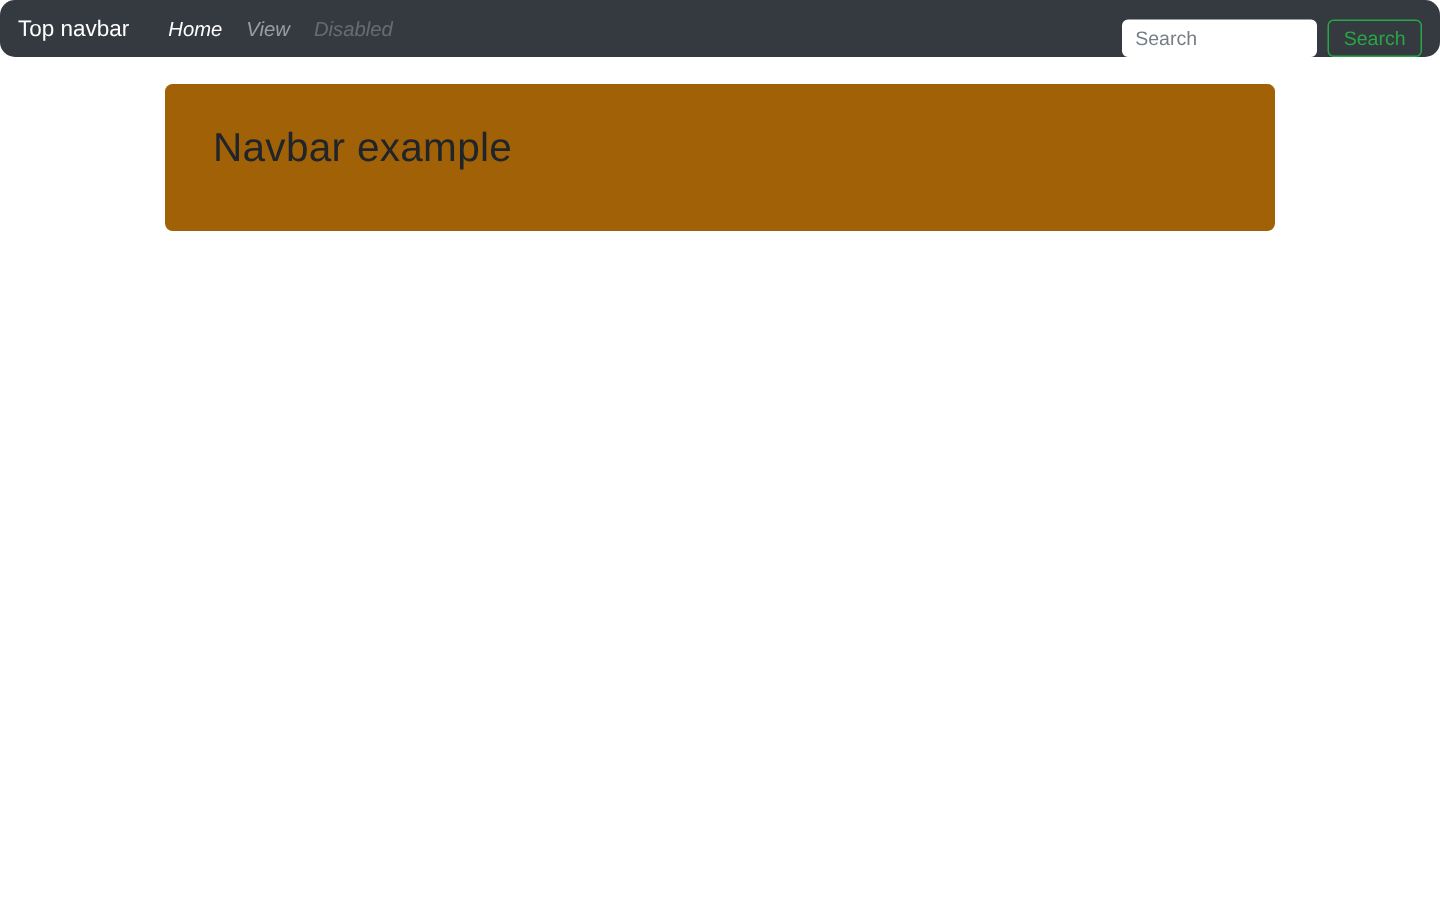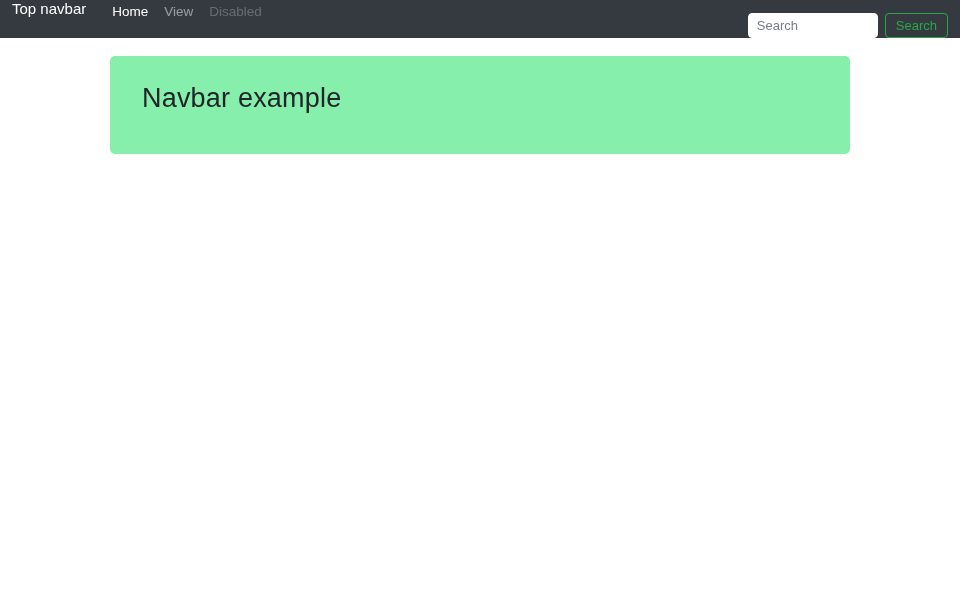--- a/index.html
+++ b/index.html
@@ -7,24 +7,25 @@
     margin: 0;
     padding: 0;
     background: #ffffff;
     font-family: "Liberation Sans", "DejaVu Sans", sans-serif;
   }
   body { width: 960px; height: 600px; overflow: hidden; }
 
   
   .navbar {
     display: flex;
-    align-items: flex-start;
+    align-items: center;
     height: 38px;
     padding: 0 12px;
     background: #343a40;
+    border-radius: 10px;
   }
   .navbar-brand {
     color: #ffffff;
     font-size: 15px;
     text-decoration: none;
     margin-right: 18px;
     cursor: pointer;
   }
   .navbar-nav {
     display: flex;
@@ -34,20 +35,21 @@
     padding: 0;
   }
   .nav-item { margin: 0; }
   .nav-link {
     display: block;
     padding: 4px 8px;
     font-size: 13.5px;
     text-decoration: none;
     color: rgba(255, 255, 255, 0.5);
     cursor: pointer;
+    font-style: italic;
   }
   .nav-link.active { color: #ffffff; }
   .nav-link.disabled {
     color: rgba(255, 255, 255, 0.25);
     cursor: default;
   }
 
   .search-form {
     margin-left: auto;
     display: flex;
@@ -79,21 +81,21 @@
     border-radius: 4px;
     cursor: pointer;
   }
 
   
   .main-container {
     width: 740px;
     margin: 18px auto 0 auto;
   }
   .jumbotron {
-    background: #86efac;
+    background: #a16207;
     border-radius: 5px;
     padding: 27px 32px 32px 32px;
   }
   .jumbotron h1 {
     margin: 0 0 8px 0;
     font-size: 27px;
     font-weight: 500;
     color: #212529;
     letter-spacing: 0.2px;
   }

